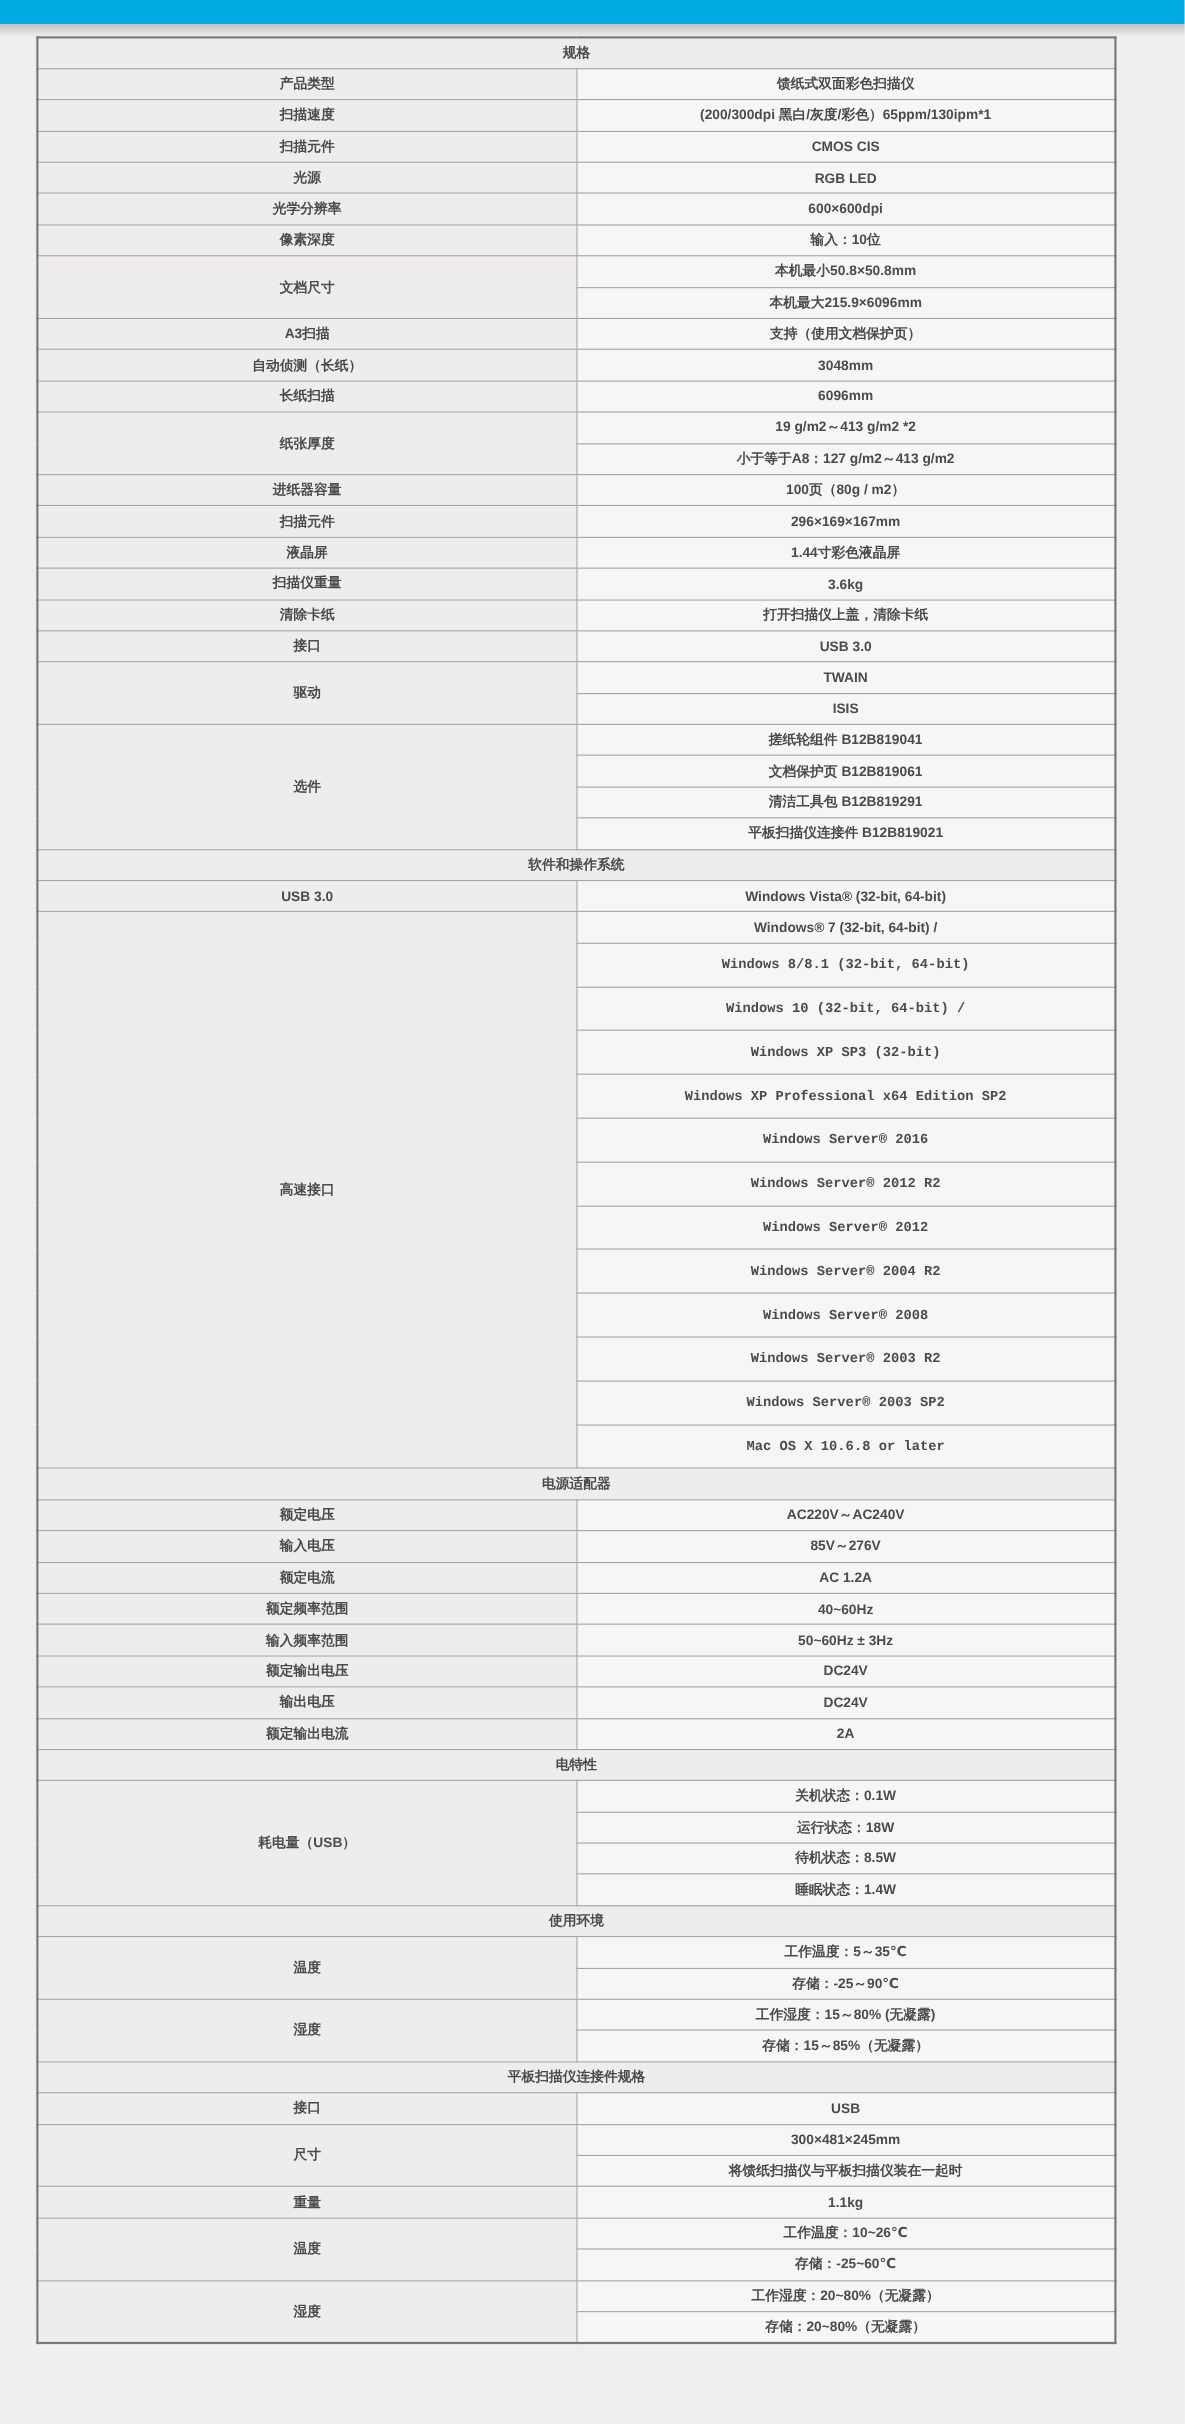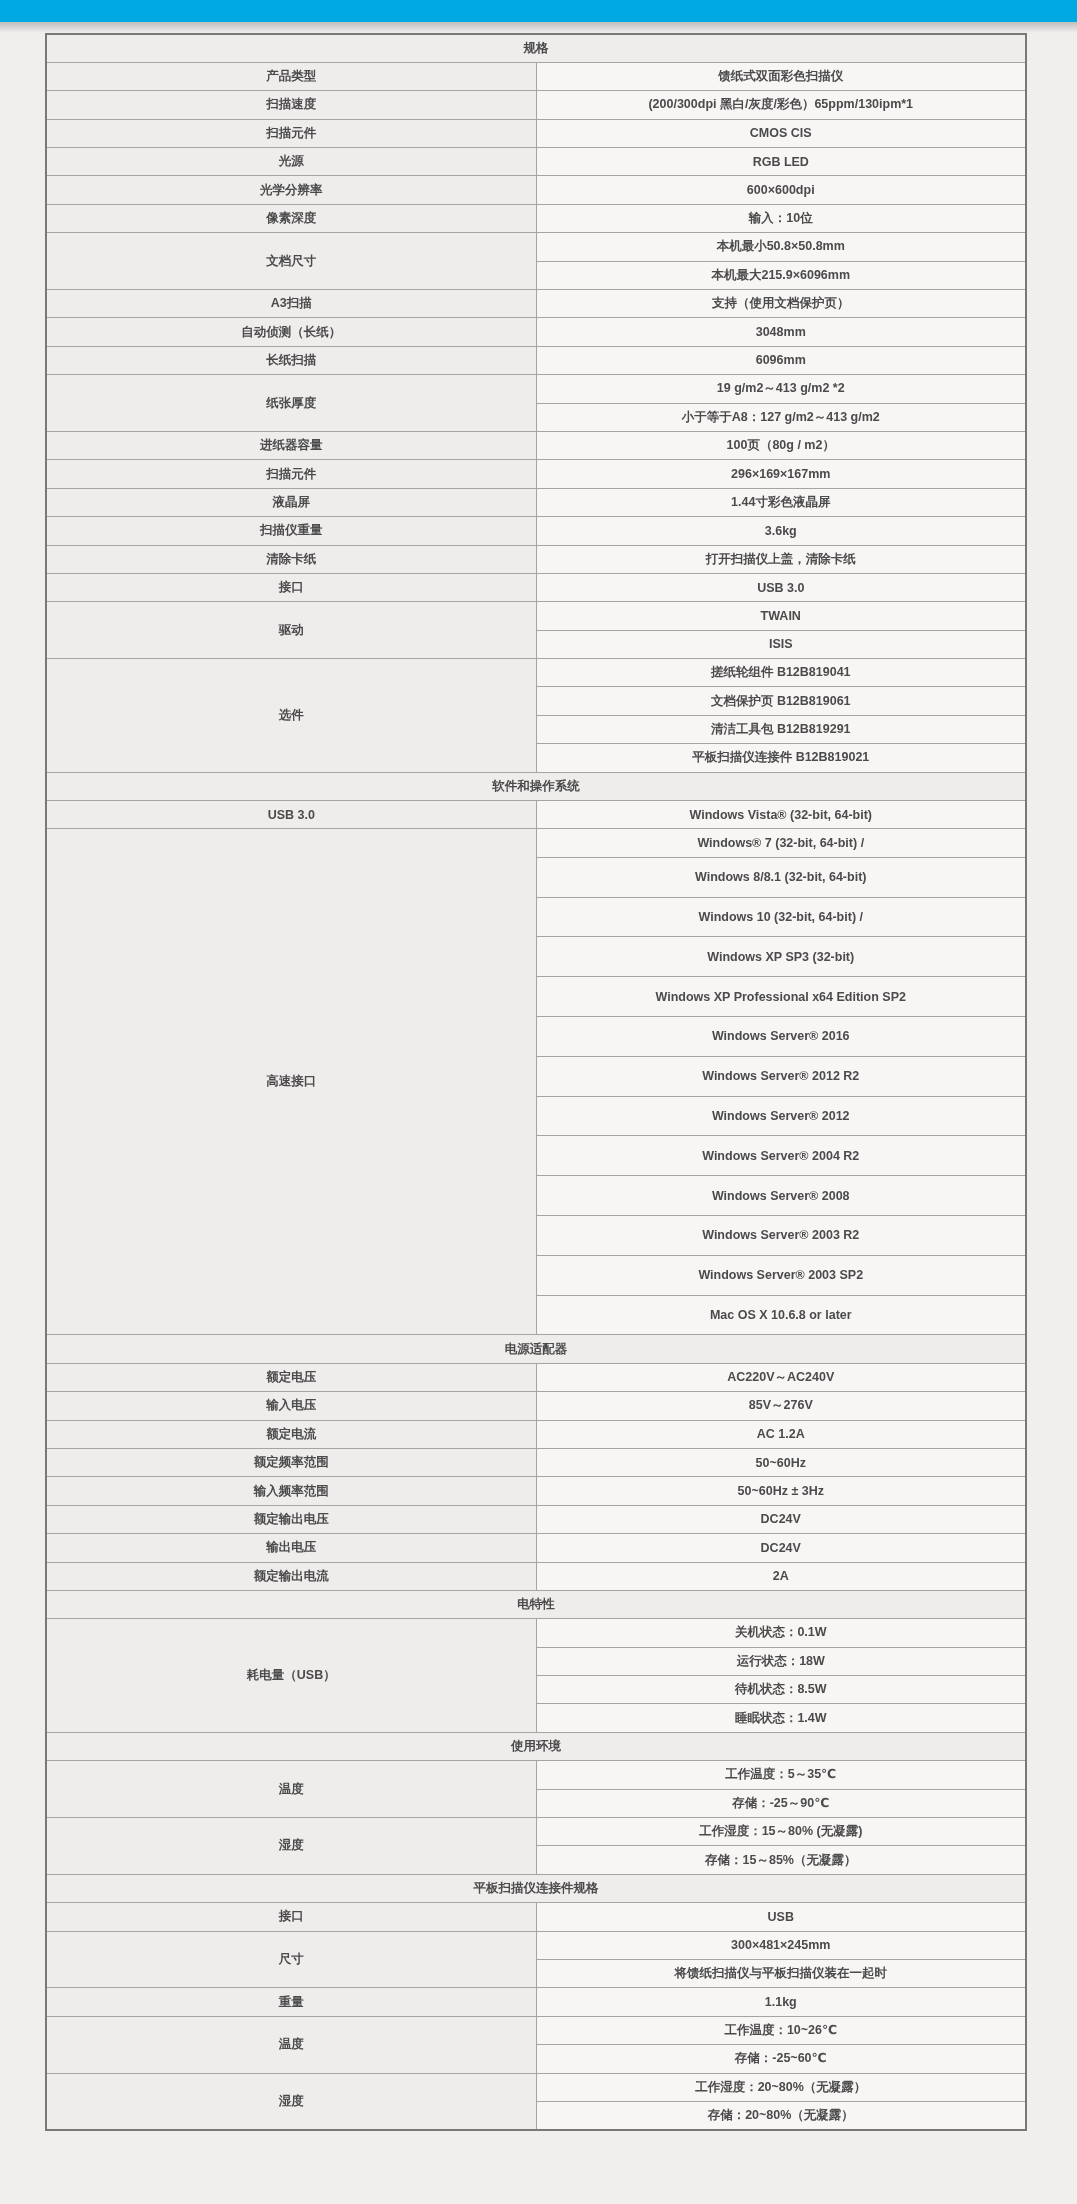--- a/index.html
+++ b/index.html
@@ -18,21 +18,21 @@
   .banner-shadow {
     width: 100%;
     height: 11px;
     background: linear-gradient(#bfbebe, #f1efee);
   }
 
   table.spec-table {
     border-collapse: collapse;
     table-layout: fixed;
     width: 982px;
-    margin-left: 45px;
+    margin-left: 33px;
     border: 2px solid #787878;
     background: #f8f6f5;
   }
   table.spec-table td {
     border: 1px solid #a5a4a4;
     font-size: 12.5px;
     font-weight: 700;
     color: #4c4b4c;
     text-align: center;
     vertical-align: middle;
@@ -47,21 +47,21 @@
   }
   td.label-cell {
     background: #efedec;
     width: 107px;
     padding: 2px 2px;
   }
   td.value-cell {
     background: #f8f6f5;
     height: 28.4px;
   }
-  tr.tall td.value-cell { height: 39.8px; }
+  tr.tall td.value-cell { height: 39.8px; font-family: Liberation Mono, monospace; }
 </style>
 </head>
 <body>
 
 <div class="top-banner"></div>
 <div class="banner-shadow"></div>
 
 <table class="spec-table">
   <tbody id="spec-body">
       <tr>
@@ -218,21 +218,21 @@
       <tr>
         <td class="label-cell" rowspan="1">输入电压</td>
         <td class="value-cell">85V～276V</td>
       </tr>
       <tr>
         <td class="label-cell" rowspan="1">额定电流</td>
         <td class="value-cell">AC 1.2A</td>
       </tr>
       <tr>
         <td class="label-cell" rowspan="1">额定频率范围</td>
-        <td class="value-cell">50~60Hz</td>
+        <td class="value-cell">40~60Hz</td>
       </tr>
       <tr>
         <td class="label-cell" rowspan="1">输入频率范围</td>
         <td class="value-cell">50~60Hz ± 3Hz</td>
       </tr>
       <tr>
         <td class="label-cell" rowspan="1">额定输出电压</td>
         <td class="value-cell">DC24V</td>
       </tr>
       <tr>

